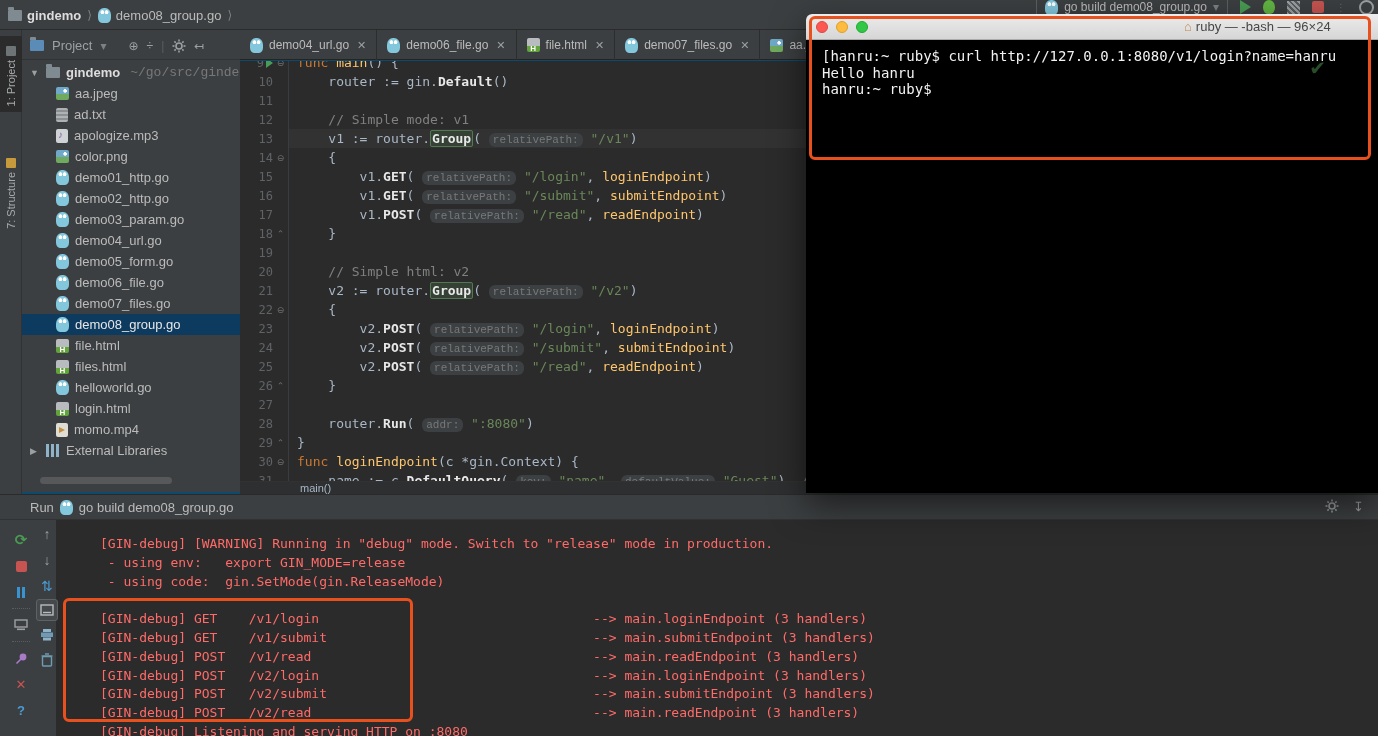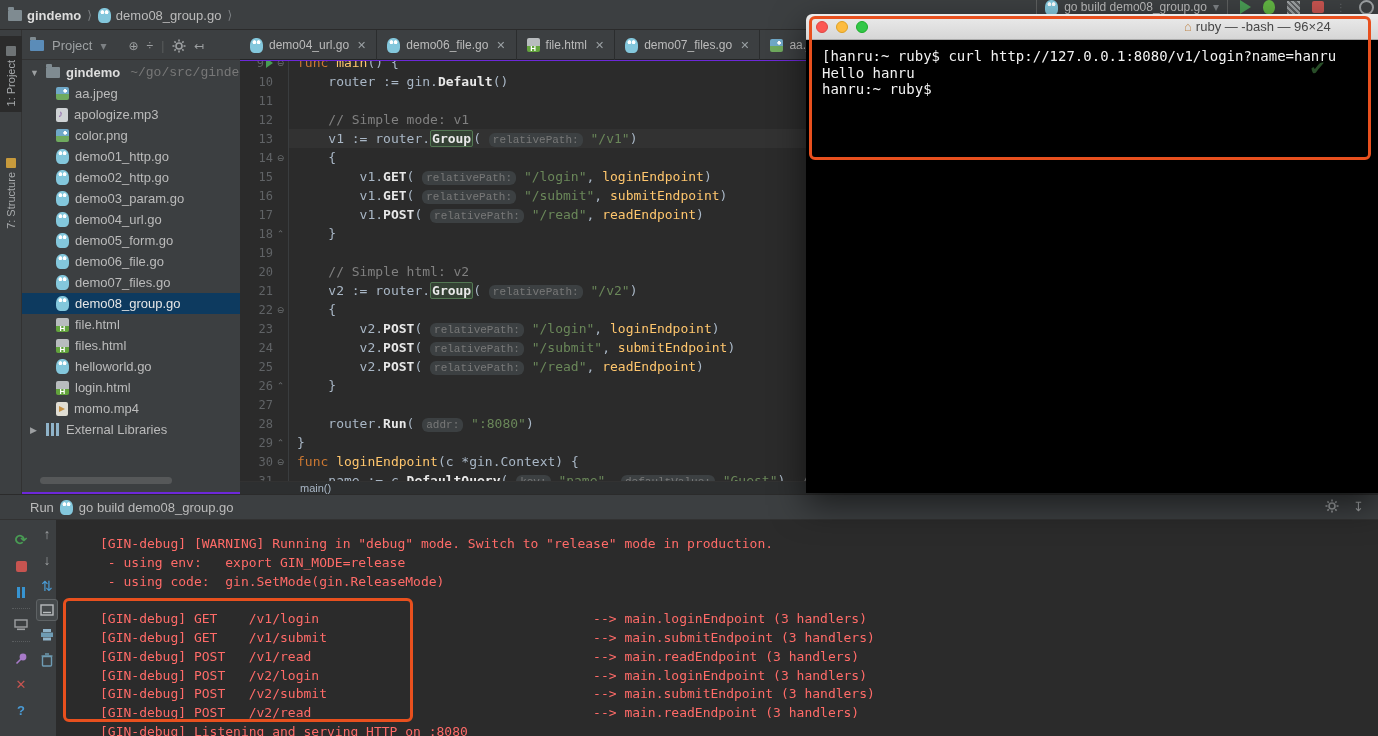--- a/index.html
+++ b/index.html
@@ -1,18 +1,18 @@
 <!DOCTYPE html>
 <html><head>
 <meta charset="utf-8">
 <style>
   * { margin:0; padding:0; box-sizing:border-box; }
   html,body { width:1378px; height:736px; overflow:hidden; background:#2B2B2B;
               font-family:"Liberation Sans","DejaVu Sans",sans-serif; }
-  #app { position:relative; width:1378px; height:736px; background:#6d28d9; overflow:hidden; }
+  #app { position:relative; width:1378px; height:736px; background:#0c4a6e; overflow:hidden; }
   .abs { position:absolute; }
 
   
   #top-bar { left:0; top:0; width:1378px; height:30px; background:#3C3F41; border-bottom:1px solid #2B2B2B; }
   #breadcrumb { left:8px; top:0; height:30px; display:flex; align-items:center; gap:6px; color:#BBBBBB; font-size:13px; }
   #breadcrumb .crumb { display:flex; align-items:center; gap:5px; }
   #breadcrumb .crumb b { color:#DDDDDD; }
   .chev { color:#7d8184; font-size:12px; }
   .icon-folder { width:14px; height:11px; background:#7F8B91; border-radius:1px; position:relative; display:inline-block; }
   .icon-folder:before { content:""; position:absolute; left:0; top:-3px; width:6px; height:3px; background:#7F8B91; border-radius:1px 1px 0 0; }
@@ -217,20 +217,24 @@
           <span class="arrow">▼</span>
           <span class="icon-folder"></span>
           <b>gindemo</b>
           <span class="path">~/go/src/ginde</span>
         </div>
         <div class="tree-row">
           <span class="icon-img"></span>
           <span>aa.jpeg</span>
         </div>
         <div class="tree-row">
+          <span class="icon-txt"></span>
+          <span>ad.txt</span>
+        </div>
+        <div class="tree-row">
           <span class="icon-audio"></span>
           <span>apologize.mp3</span>
         </div>
         <div class="tree-row">
           <span class="icon-img"></span>
           <span>color.png</span>
         </div>
         <div class="tree-row">
           <span class="icon-go"></span>
           <span>demo01_http.go</span>

